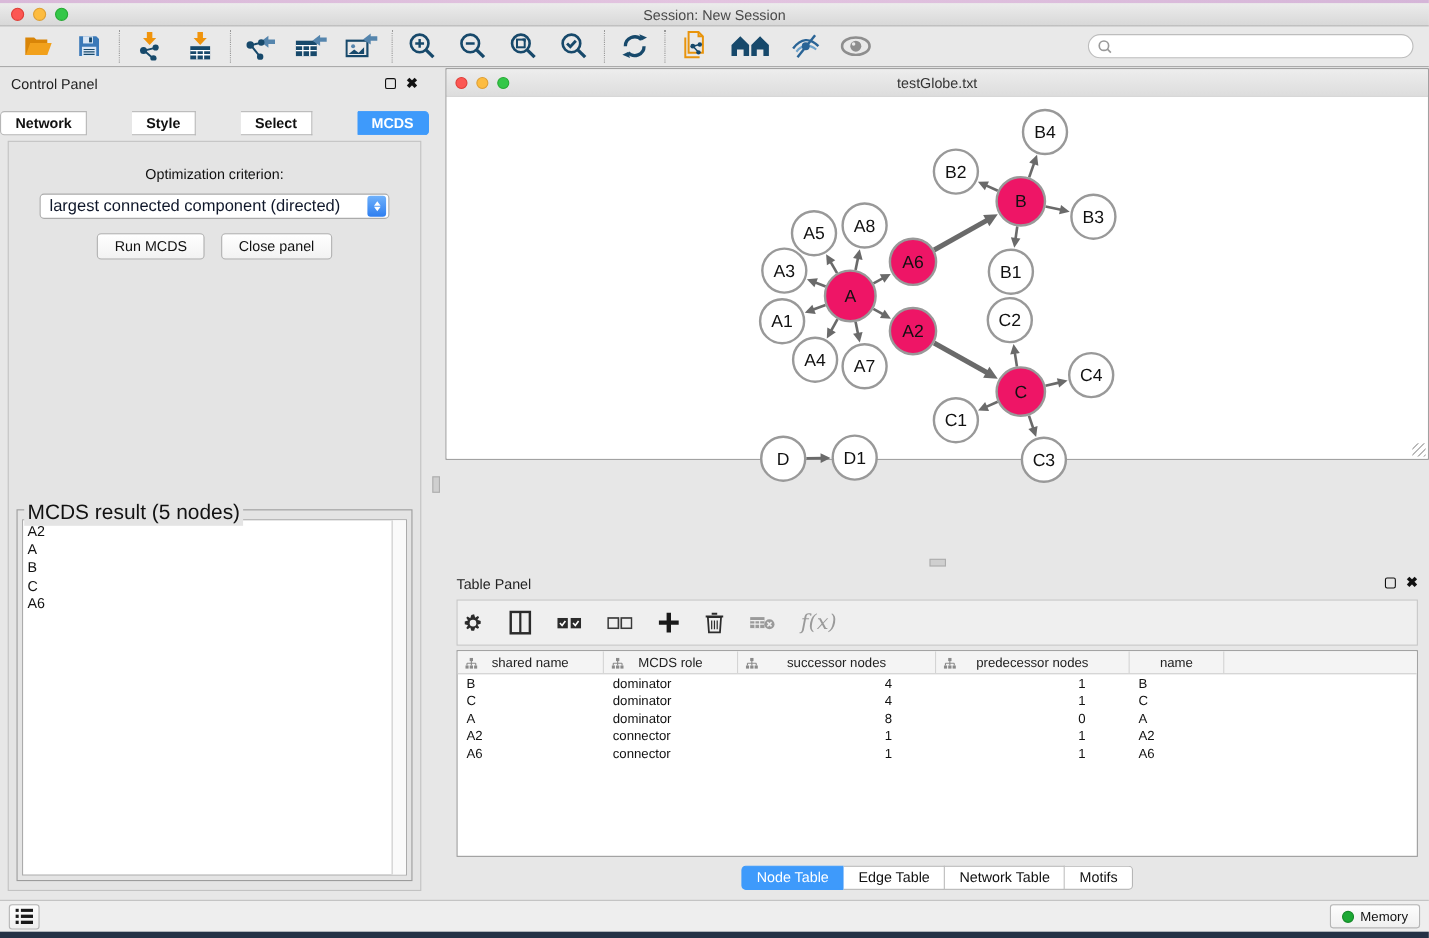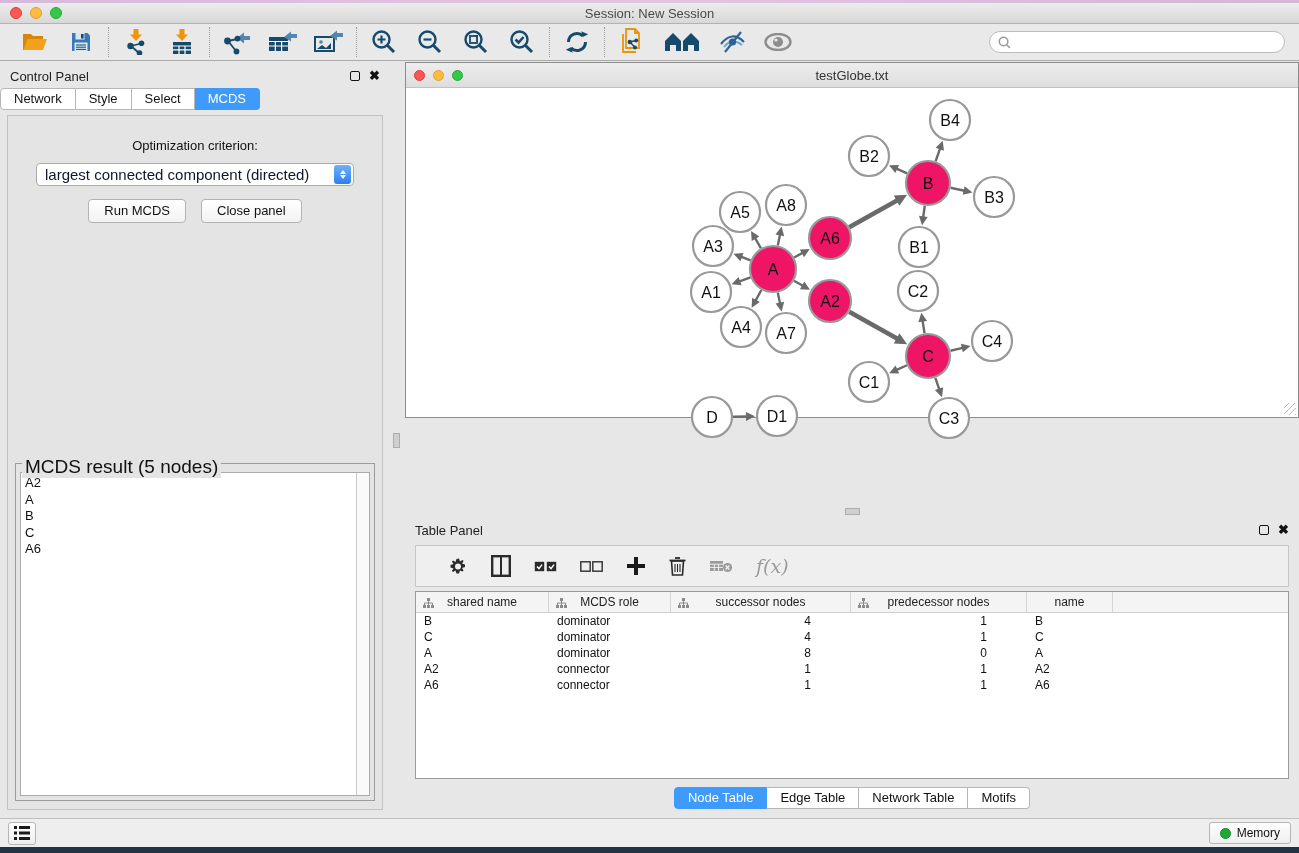--- a/index.html
+++ b/index.html
@@ -32,21 +32,21 @@
 
   
   .control-panel { position:absolute; left:0; top:3px; width:390px; bottom:2px;
                    display:flex; flex-direction:column; }
   .panel-header { height:24px; display:flex; align-items:center; padding:0 10px; }
   .panel-header .ph-title { font-size:13px; color:#222; }
   .ph-icons { margin-left:auto; display:flex; gap:9px; align-items:center; }
   .float-icon { width:10px; height:10px; border:1.6px solid #111; border-radius:2px; display:inline-block; }
   .close-x { font-size:13px; font-weight:bold; color:#111; line-height:10px; }
 
-  .cp-tabs { display:flex; justify-content:flex-start; margin-top:0; }
+  .cp-tabs { display:flex; justify-content:space-between; margin-top:13px;font-weight:bold; }
   .seg-tab { font-size:13px; color:#111; background:#fff; border:1px solid #B6B6B6; border-left:none;
              padding:2px 13px 3px; cursor:default; }
   .seg-tab:first-child { border-left:1px solid #B6B6B6; border-radius:4px 0 0 4px; }
   .seg-tab:last-child { border-radius:0 4px 4px 0; }
   .seg-tab.active { background:#3E9AFB; border-color:#3E9AFB; color:#fff; }
 
   .cp-content { flex:1; margin:5px 7px 6px; border:1px solid #C2C2C2; background:#E4E4E4;
                 display:flex; flex-direction:column; }
   .opt-label { text-align:center; font-size:13px; color:#111; margin-top:22px; }
   .select-wrap { margin:10px auto 0; width:318px; height:23px; background:#fff; border:1px solid #ABABAB;
@@ -87,21 +87,21 @@
   .net-title { position:absolute; left:0; right:0; text-align:center; font-size:13px; color:#333; }
   .net-canvas { flex:1; position:relative; background:#fff; }
   .net-canvas svg { position:absolute; inset:0; }
   .resize-grip { position:absolute; right:2px; bottom:2px; width:12px; height:12px;
                  background:repeating-linear-gradient(135deg, transparent 0 3px, #B9B9B9 3px 4.2px); }
 
   
   .table-panel { position:absolute; left:405px; top:457px; right:0; bottom:0;
                  display:flex; flex-direction:column; }
   .tp-toolbar { margin:3px 10px 0 10px; height:42px; background:#EFEFEF; border:1px solid #C6C6C6;
-                display:flex; align-items:center; gap:23px; padding:0 32px; }
+                display:flex; align-items:center; gap:23px; padding:0 4px; }
   .tp-icon { display:flex; align-items:center; justify-content:center; height:26px; }
   .fx { font-family:"DejaVu Serif", serif; font-style:italic; font-size:19px; color:#9A9A9A; }
 
   .data-table { margin:4px 10px 0 10px; background:#fff; border:1px solid #9A9A9A; height:188px;
                 font-size:12px; color:#111; overflow:hidden; }
   .dt-header { display:grid; grid-template-columns:133px 122px 180px 176px 86px 1fr; height:21px;
                background:#F4F4F4; border-bottom:1px solid #CFCFCF; }
   .dt-hcell { position:relative; display:flex; align-items:center; justify-content:center;
               border-right:1px solid #D4D4D4; font-size:12px; color:#222; }
   .dt-hcell:last-child { border-right:none; }

